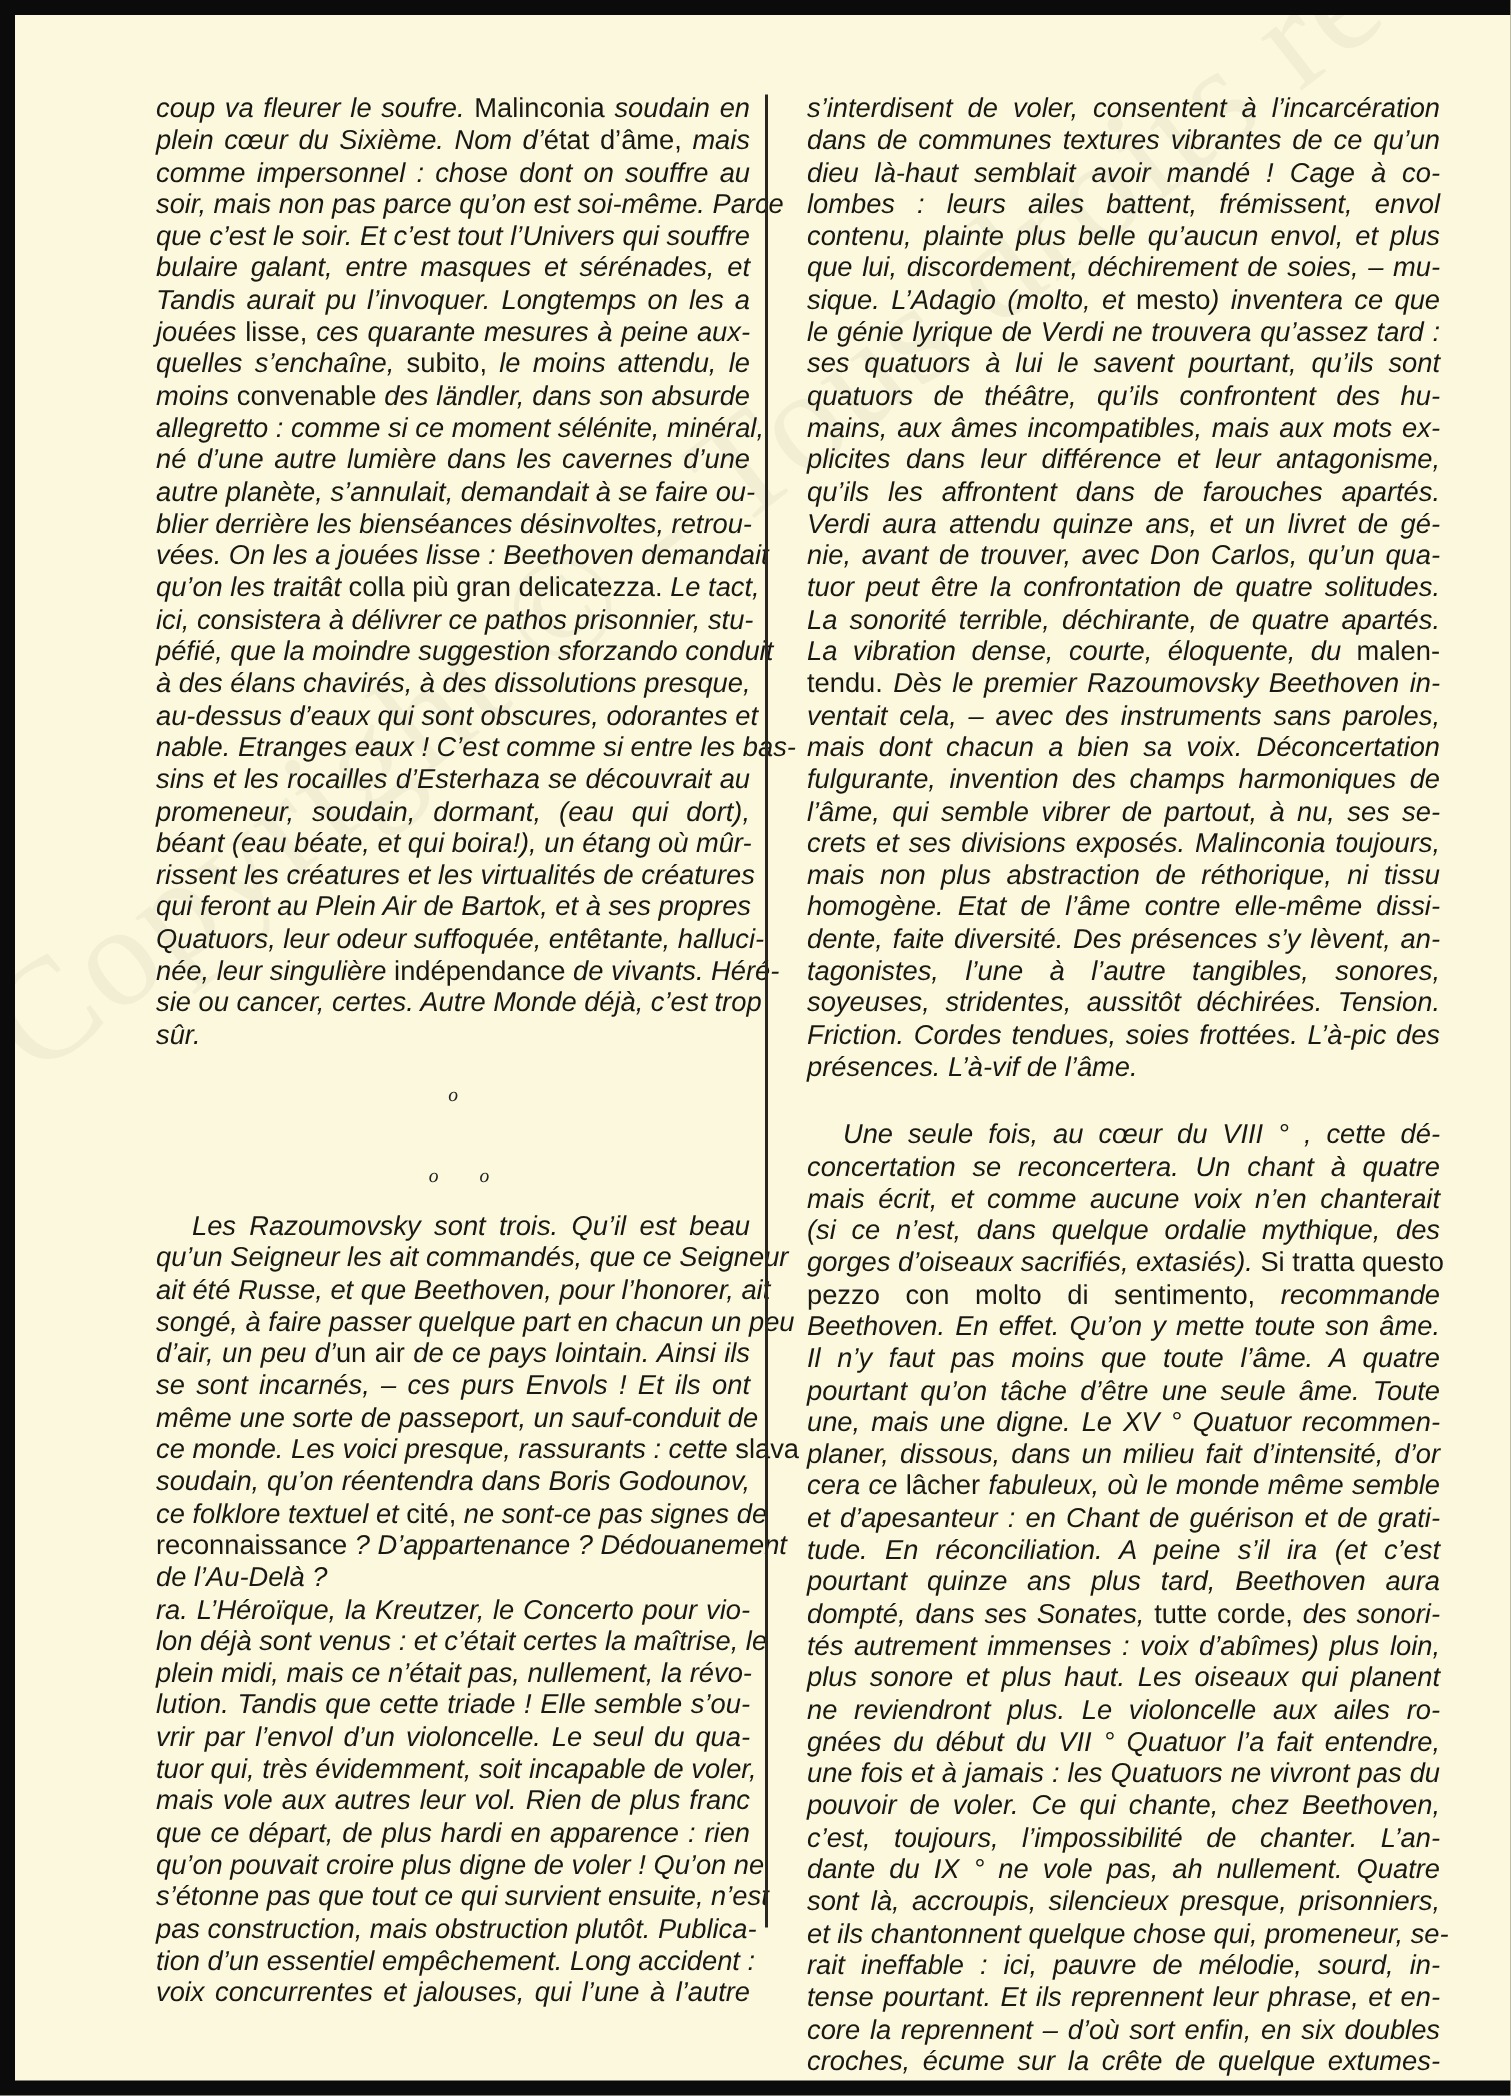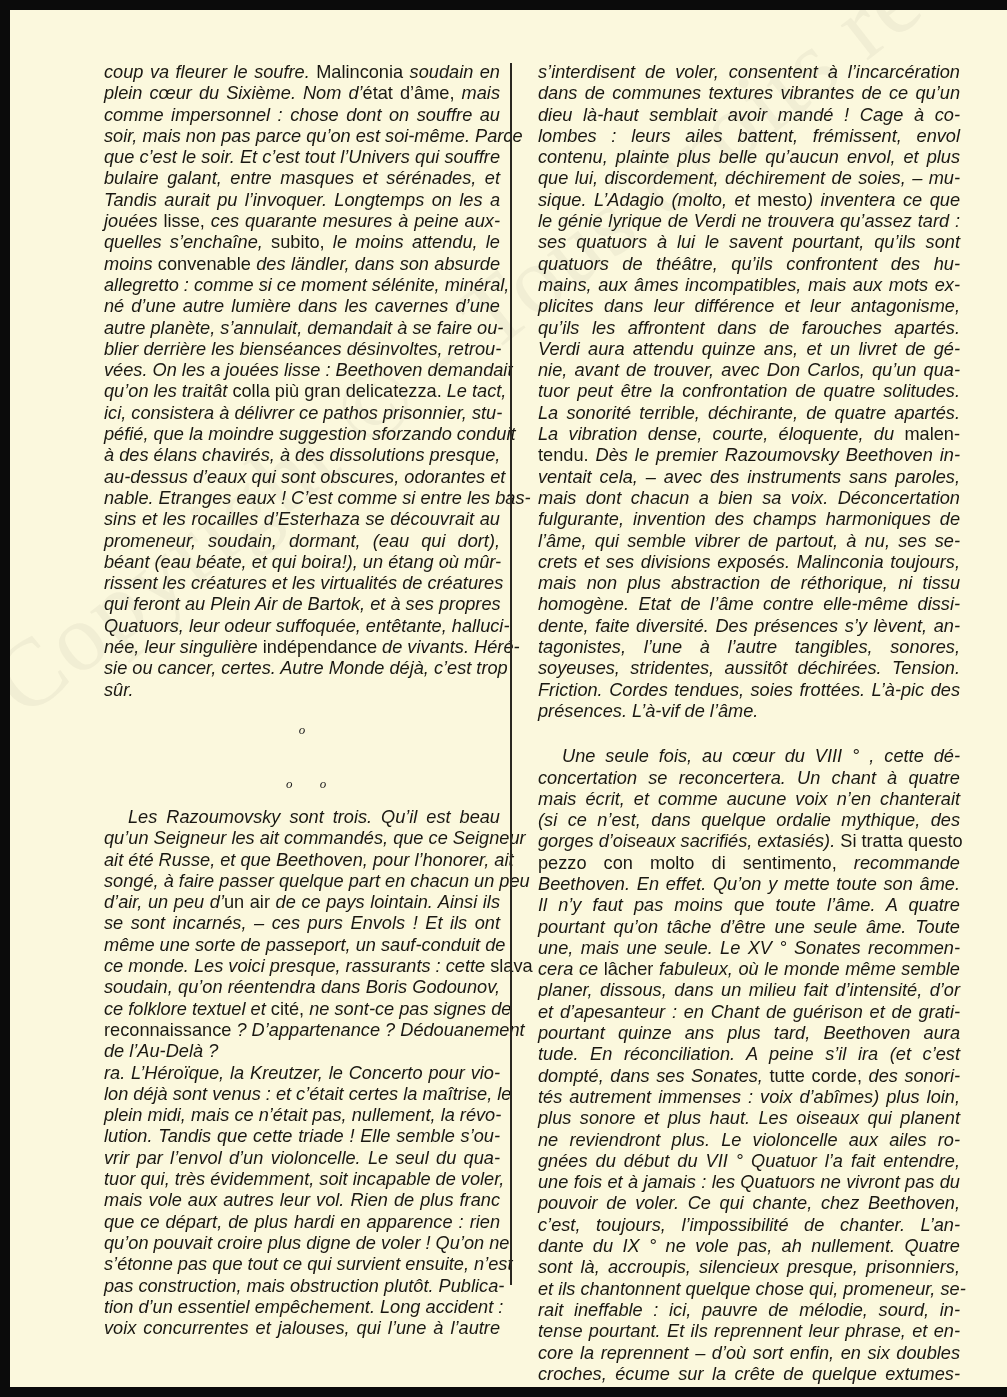--- a/index.html
+++ b/index.html
@@ -182,26 +182,26 @@
     <div>
         <span class="line indent"><span class="i">Une seule fois, au cœur du VIII ° , cette dé-</span></span>
         <span class="line"><span class="i">concertation se reconcertera. Un chant à quatre</span></span>
         <span class="line"><span class="i">mais écrit, et comme aucune voix n’en chanterait</span></span>
         <span class="line"><span class="i">(si ce n’est, dans quelque ordalie mythique, des</span></span>
         <span class="line"><span class="i">gorges d’oiseaux sacrifiés, extasiés). </span><span class="r">Si tratta questo</span></span>
         <span class="line"><span class="r">pezzo con molto di sentimento, </span><span class="i">recommande</span></span>
         <span class="line"><span class="i">Beethoven. En effet. Qu’on y mette toute son âme.</span></span>
         <span class="line"><span class="i">Il n’y faut pas moins que toute l’âme. A quatre</span></span>
         <span class="line"><span class="i">pourtant qu’on tâche d’être une seule âme. Toute</span></span>
-        <span class="line"><span class="i">une, mais une seule. Le XV ° Sonates recommen-</span></span>
+        <span class="line"><span class="i">une, mais une digne. Le XV ° Quatuor recommen-</span></span>
+        <span class="line"><span class="i">planer, dissous, dans un milieu fait d’intensité, d’or</span></span>
         <span class="line"><span class="i">cera ce </span><span class="r">lâcher </span><span class="i">fabuleux, où le monde même semble</span></span>
-        <span class="line"><span class="i">planer, dissous, dans un milieu fait d’intensité, d’or</span></span>
         <span class="line"><span class="i">et d’apesanteur : en Chant de guérison et de grati-</span></span>
+        <span class="line"><span class="i">tude. En réconciliation. A peine s’il ira (et c’est</span></span>
         <span class="line"><span class="i">pourtant quinze ans plus tard, Beethoven aura</span></span>
-        <span class="line"><span class="i">tude. En réconciliation. A peine s’il ira (et c’est</span></span>
         <span class="line"><span class="i">dompté, dans ses Sonates, </span><span class="r">tutte corde, </span><span class="i">des sonori-</span></span>
         <span class="line"><span class="i">tés autrement immenses : voix d’abîmes) plus loin,</span></span>
         <span class="line"><span class="i">plus sonore et plus haut. Les oiseaux qui planent</span></span>
         <span class="line"><span class="i">ne reviendront plus. Le violoncelle aux ailes ro-</span></span>
         <span class="line"><span class="i">gnées du début du VII ° Quatuor l’a fait entendre,</span></span>
         <span class="line"><span class="i">une fois et à jamais : les Quatuors ne vivront pas du</span></span>
         <span class="line"><span class="i">pouvoir de voler. Ce qui chante, chez Beethoven,</span></span>
         <span class="line"><span class="i">c’est, toujours, l’impossibilité de chanter. L’an-</span></span>
         <span class="line"><span class="i">dante du IX ° ne vole pas, ah nullement. Quatre</span></span>
         <span class="line"><span class="i">sont là, accroupis, silencieux presque, prisonniers,</span></span>

